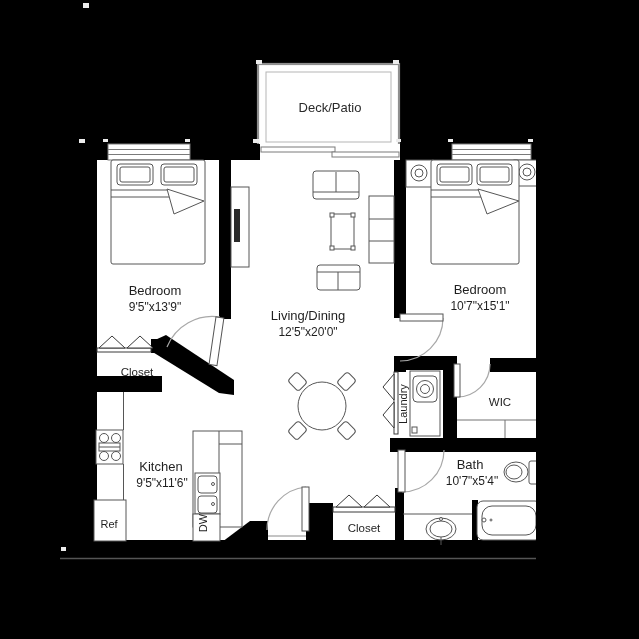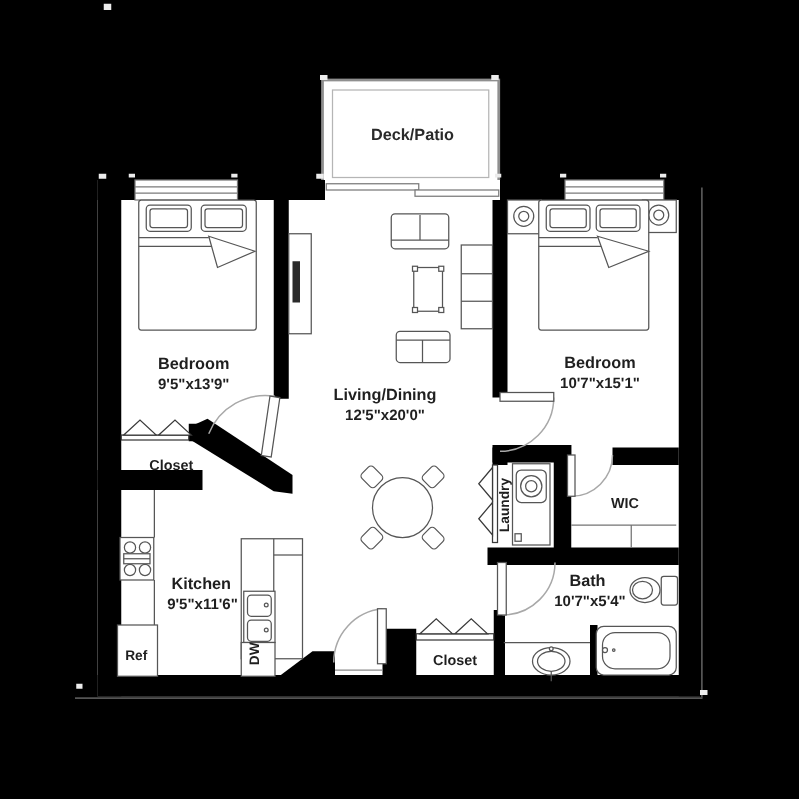--- a/index.html
+++ b/index.html
@@ -1,17 +1,17 @@
 <!DOCTYPE html>
 <html><head>
 <meta charset="utf-8">
 <style>
   html,body{margin:0;padding:0;background:#000;}
-  .stage{position:relative;width:639px;height:639px;background:#d946ef;overflow:hidden;
-         font-family:"Liberation Sans", sans-serif;font-weight:bold;}
+  .stage{position:relative;width:536px;height:639px;background:#d946ef;overflow:hidden;
+         font-family:"Liberation Sans", sans-serif;}
   svg{display:block}
   text{fill:#1f1f1f;}
   .room-name{font-size:13px;}
   .room-dims{font-size:12px;}
   .small-label{font-size:11.5px;}
   .tiny-label{font-size:11px;}
   .deck-label{font-size:13px;fill:#2a2a2a;}
 </style>
 </head>
 <body>

